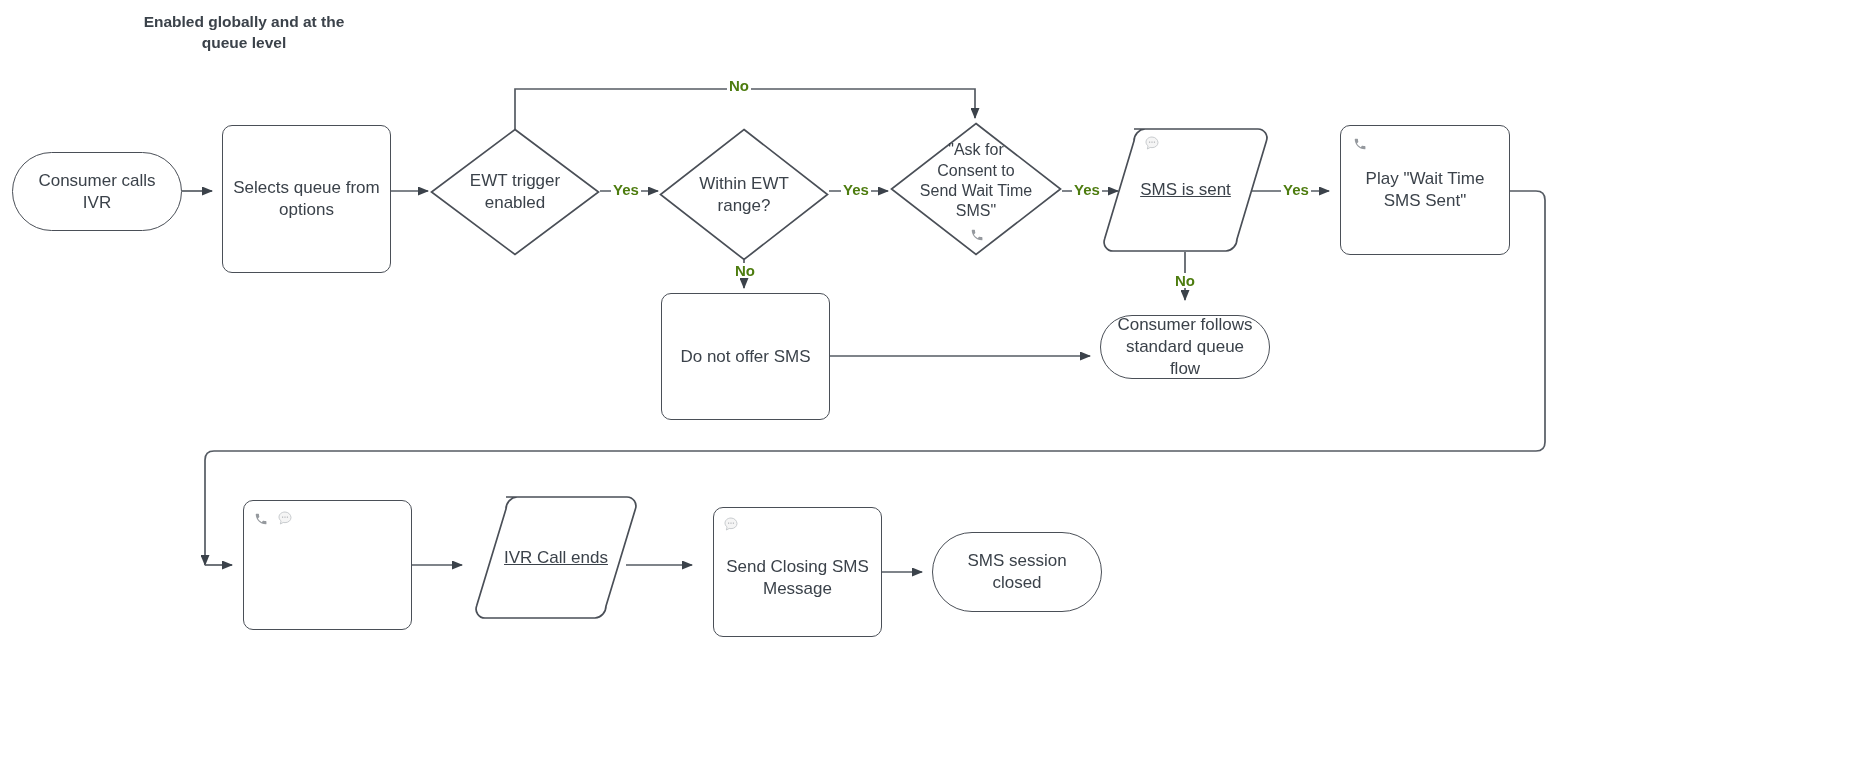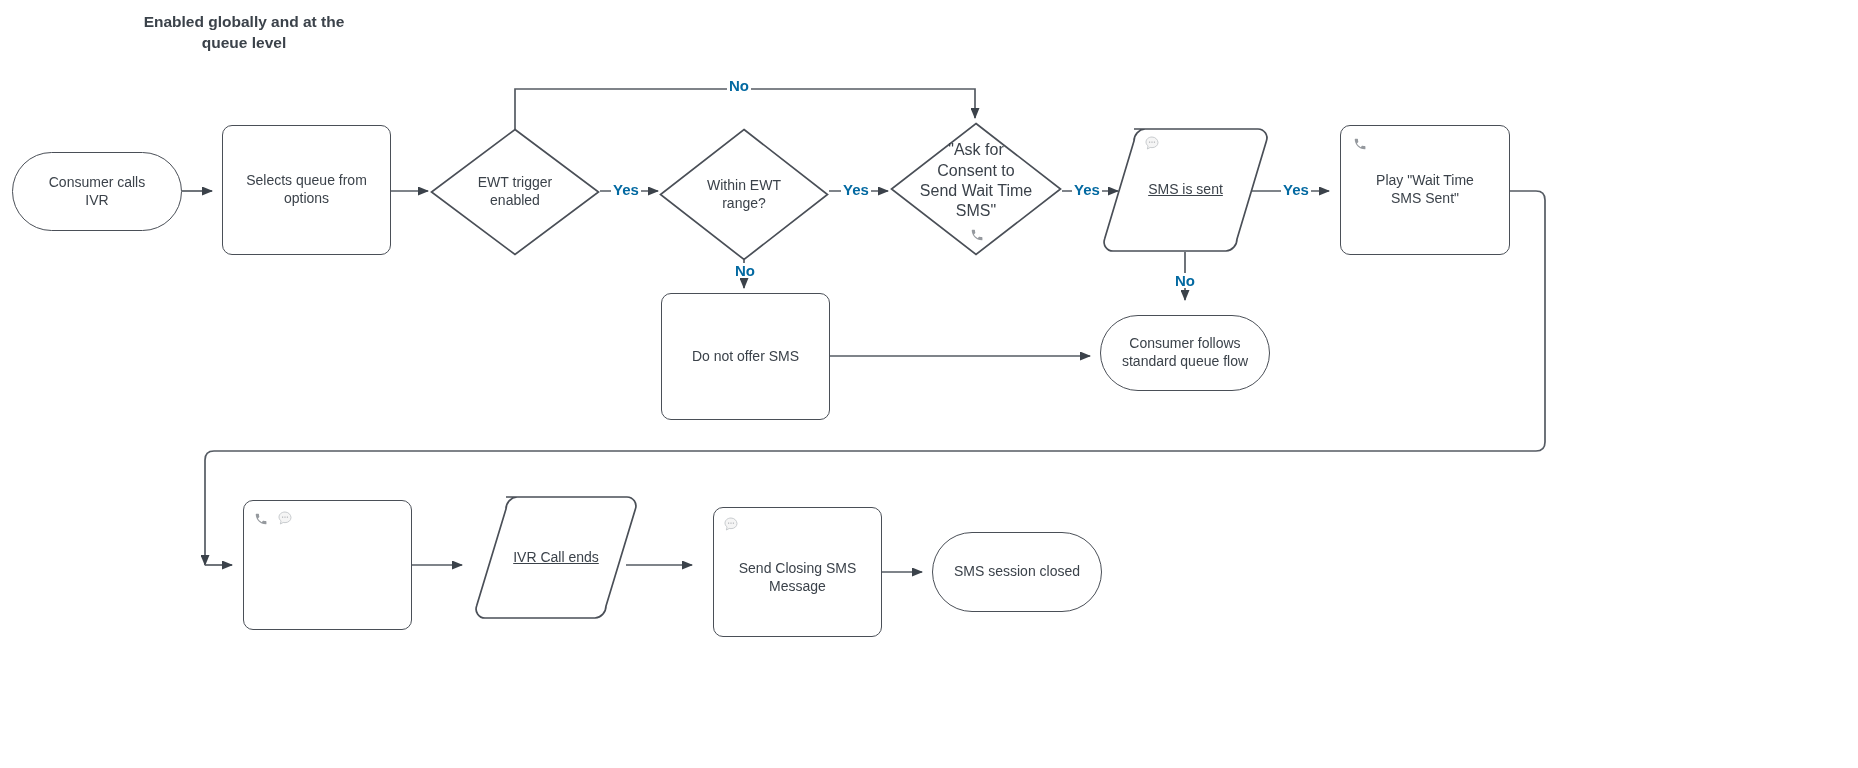--- a/index.html
+++ b/index.html
@@ -3,36 +3,36 @@
 <meta charset="utf-8">
 <style>
   html,body{margin:0;padding:0;background:#ffffff;}
   body{width:1858px;height:768px;overflow:hidden;
        font-family:"Liberation Sans", sans-serif;color:#3b424a;}
   #stage{position:relative;width:1858px;height:768px;background:#fff;}
   svg#wires{position:absolute;left:0;top:0;width:1858px;height:768px;}
 
   .node{position:absolute;box-sizing:border-box;display:flex;align-items:center;
         justify-content:center;text-align:center;background:#ffffff;
-        border:1.6px solid #4a4f57;color:#3b424a;font-size:14px;line-height:1.28;
+        border:1.6px solid #4a4f57;color:#3b424a;font-size:17px;line-height:1.28;
         padding:4px 8px;}
   .node .txt{white-space:pre-line;}
   .rect{border-radius:10px;}
   .stadium{border-radius:70px;}
   .diamond{border:none;background:transparent;}
   .diamond .dshape{position:absolute;left:0;top:0;width:100%;height:100%;}
   .diamond .txt{position:relative;z-index:2;}
   .para{border:none;background:transparent;text-decoration:underline;}
   .para .pshape{position:absolute;left:0;top:0;width:100%;height:100%;}
   .para .txt{position:relative;z-index:2;}
 
   .ic{position:absolute;z-index:3;opacity:.62;}
   .ic svg{display:block;}
 
-  .edge-label{position:absolute;font-size:15px;font-weight:bold;color:#0369a1;
+  .edge-label{position:absolute;font-size:15px;font-weight:bold;color:#4d7c0f;
               background:#fff;padding:0 2px;line-height:1;white-space:nowrap;}
 
   .title{position:absolute;font-size:15.5px;font-weight:bold;color:#3b424a;
          text-align:center;line-height:1.35;white-space:pre-line;}
 </style>
 </head>
 <body>
 
 <div id="stage">
 
@@ -77,21 +77,21 @@
   </svg>
 
   <div class="title" style="left:138px;top:12px;width:212px;">Enabled globally and at the
 queue level</div>
 
   <div class="node stadium" style="left:12px;top:152px;width:170px;height:79px;">
     <span class="txt">Consumer calls
 IVR</span>
   </div>
 
-  <div class="node rect" style="left:222px;top:125px;width:169px;height:130px;">
+  <div class="node rect" style="left:222px;top:125px;width:169px;height:148px;">
     <span class="txt">Selects queue from
 options</span>
   </div>
 
   <div class="node diamond" style="left:659px;top:128px;width:170px;height:133px;">
     <svg class="dshape" viewBox="0 0 170 133" preserveAspectRatio="none">
       <polygon points="85,1.5 168.5,66.5 85,131.5 1.5,66.5" fill="#fff" stroke="#4a4f57" stroke-width="1.7"></polygon>
     </svg>
     <span class="txt">Within EWT
 range?</span>
@@ -142,21 +142,21 @@
       <svg width="14" height="14" viewBox="0 0 24 24" fill="#555b63">
         <path d="M6.6 10.8c1.4 2.8 3.8 5.1 6.6 6.6l2.2-2.2c.3-.3.7-.4 1.1-.3 1.2.4 2.5.6 3.8.6.6 0 1 .4 1 1V20c0 .6-.4 1-1 1C10.6 21 3 13.4 3 4c0-.6.4-1 1-1h3.5c.6 0 1 .4 1 1 0 1.3.2 2.6.6 3.8.1.4 0 .8-.3 1.1l-2.2 2.2z"></path>
       </svg>
     </span>
   </div>
 
   <div class="node rect" style="left:661px;top:293px;width:169px;height:127px;text-align:right;">
     <span class="txt">Do not offer SMS</span>
   </div>
 
-  <div class="node stadium" style="left:1100px;top:315px;width:170px;height:76px;">
+  <div class="node stadium" style="left:1100px;top:315px;width:170px;height:64px;">
     <span class="txt">Consumer follows
 standard queue flow</span>
   </div>
 
   <div class="node rect" style="left:243px;top:500px;width:169px;height:130px;">
     <span class="ic" style="left:10px;top:11px;">
       <svg width="14" height="14" viewBox="0 0 24 24" fill="#555b63">
         <path d="M6.6 10.8c1.4 2.8 3.8 5.1 6.6 6.6l2.2-2.2c.3-.3.7-.4 1.1-.3 1.2.4 2.5.6 3.8.6.6 0 1 .4 1 1V20c0 .6-.4 1-1 1C10.6 21 3 13.4 3 4c0-.6.4-1 1-1h3.5c.6 0 1 .4 1 1 0 1.3.2 2.6.6 3.8.1.4 0 .8-.3 1.1l-2.2 2.2z"></path>
       </svg>
     </span>

